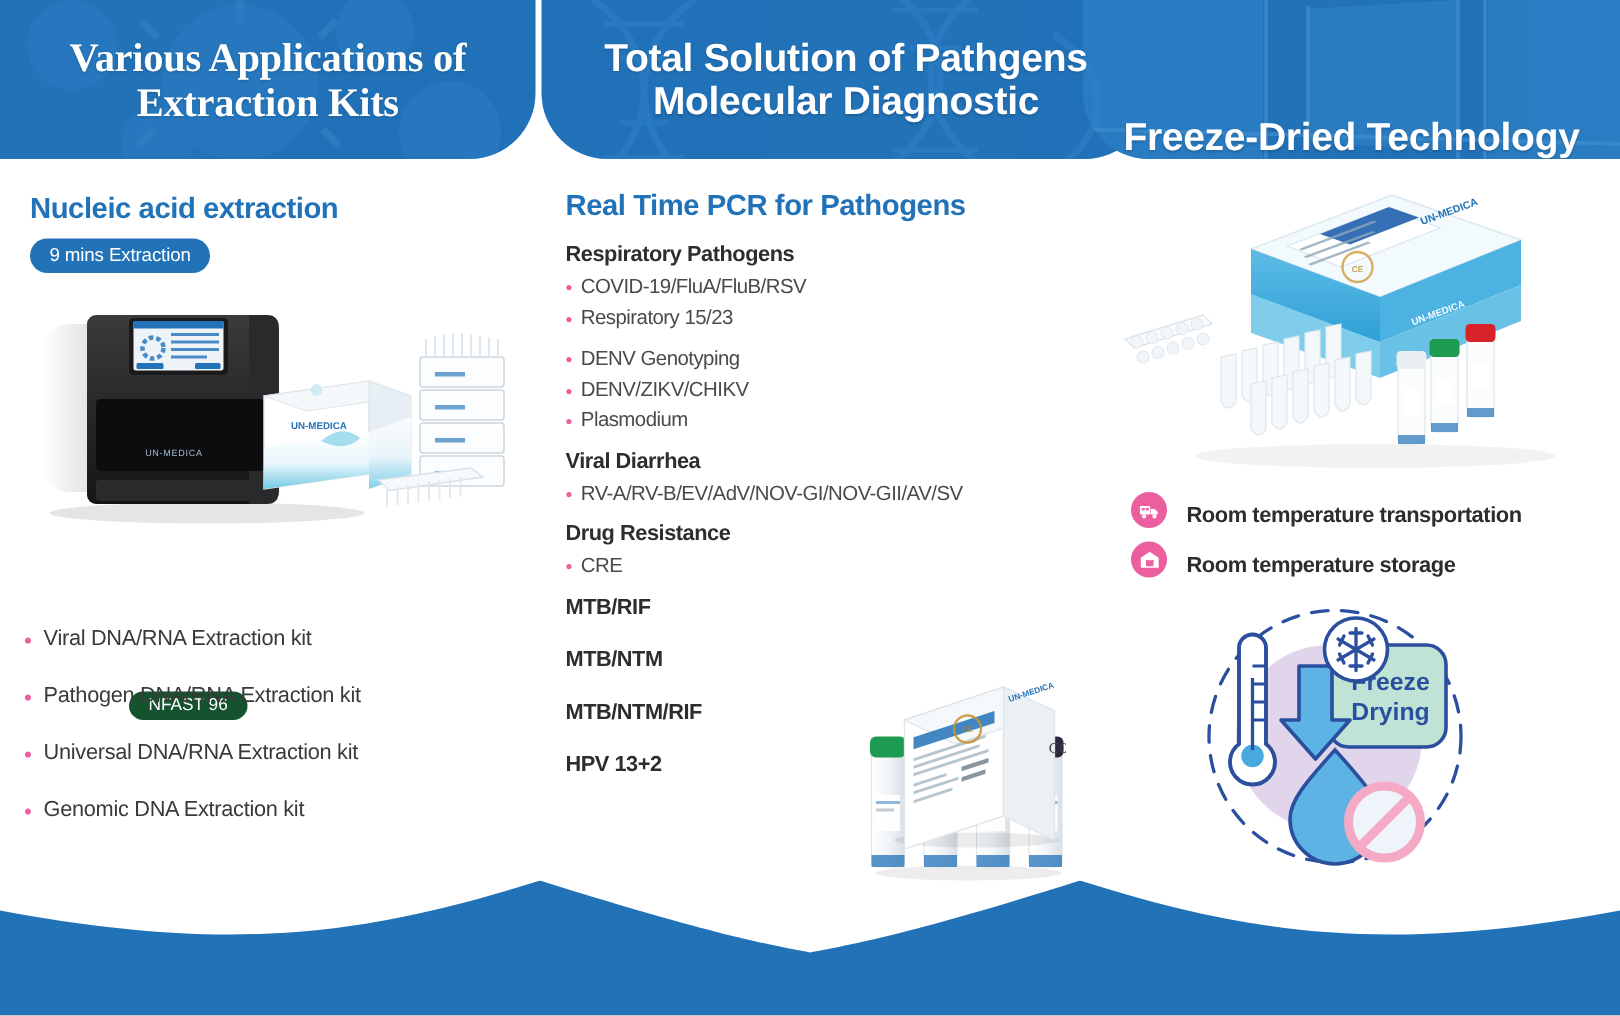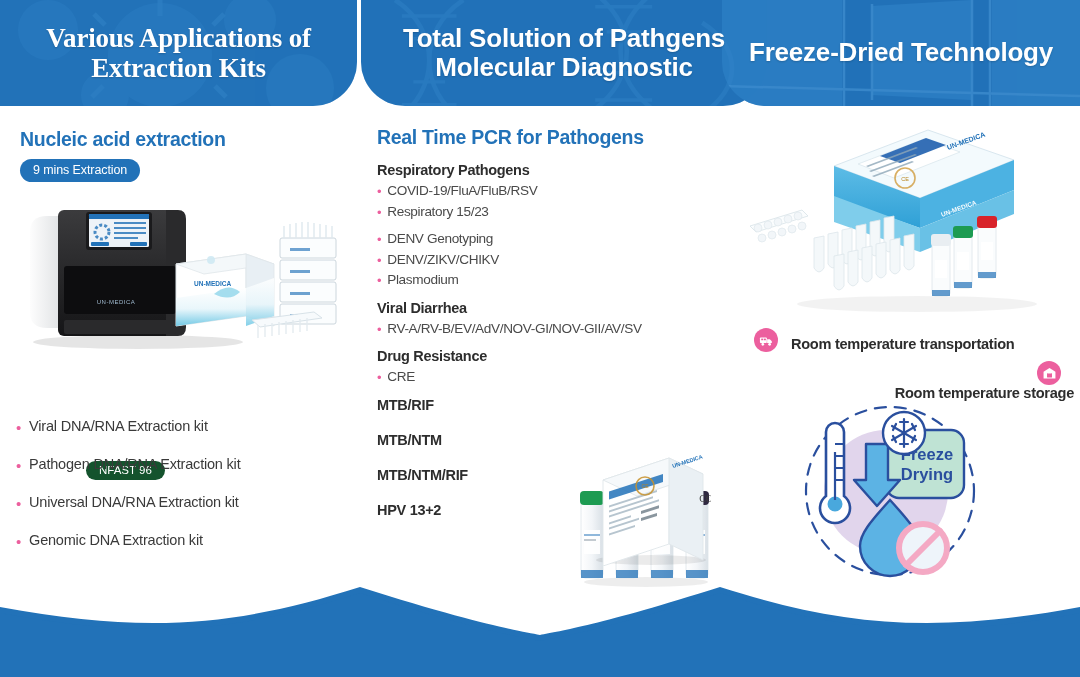--- a/index.html
+++ b/index.html
@@ -20,21 +20,21 @@
     overflow:hidden;
   }
   .hband .htxt {
     position:relative; z-index:3;
     color:#fff; font-weight:bold; text-align:center;
     letter-spacing:-0.2px; line-height:1.12;
     text-shadow:0 1px 2px rgba(0,0,0,.18);
   }
   .hb1 { left:0px;   width:357px; border-bottom-right-radius:44px; }
   .hb2 { left:361px; width:406px; border-bottom-left-radius:44px; border-bottom-right-radius:44px; }
-  .hb3 { left:722px; width:358px; border-bottom-left-radius:44px; }
+  .hb3 { left:722px; width:358px; border-bottom-left-radius:44px;align-items:flex-end; }
   .hb1 .htxt { font-size:27px; padding:0 14px;font-family:Liberation Serif, serif; }
   .hb2 .htxt { font-size:26px; padding:0 10px; }
   .hb3 .htxt { font-size:26px; padding:0 10px; }
 
   
   .bgvirus { position:absolute; inset:0; z-index:1; opacity:.40; }
   .bgdna   { position:absolute; inset:0; z-index:1; opacity:.30; }
   .bgroom  { position:absolute; inset:0; z-index:1; opacity:.55; }
 
   
@@ -90,21 +90,21 @@
           letter-spacing:-0.3px; margin-bottom:19px; }
 
   .vials { position:absolute; left:210px; top:372px; width:150px; height:110px; }
   .pcrbox { position:absolute; left:228px; top:340px; width:130px; height:120px; }
 
   
   .kitphoto { position:absolute; left:20px; top:8px; width:320px; height:205px; }
 
   .feat { position:absolute; left:32px; width:320px; display:flex; align-items:flex-end; }
   .feat1 { top:222px; }
-  .feat2 { top:255px;flex-direction:column; }
+  .feat2 { top:255px; }
   .feat .ic {
     width:24px; height:24px; border-radius:50%;
     background:#ec5f9e; display:flex; align-items:center; justify-content:center;
     margin-right:13px; flex:0 0 24px;
   }
   .feat .lbl { font-size:14.6px; color:#2d2d2d; letter-spacing:-0.3px; font-weight:bold;}
 
   .fdgraph { position:absolute; left:68px; top:290px; width:200px; height:190px; }
 
   

